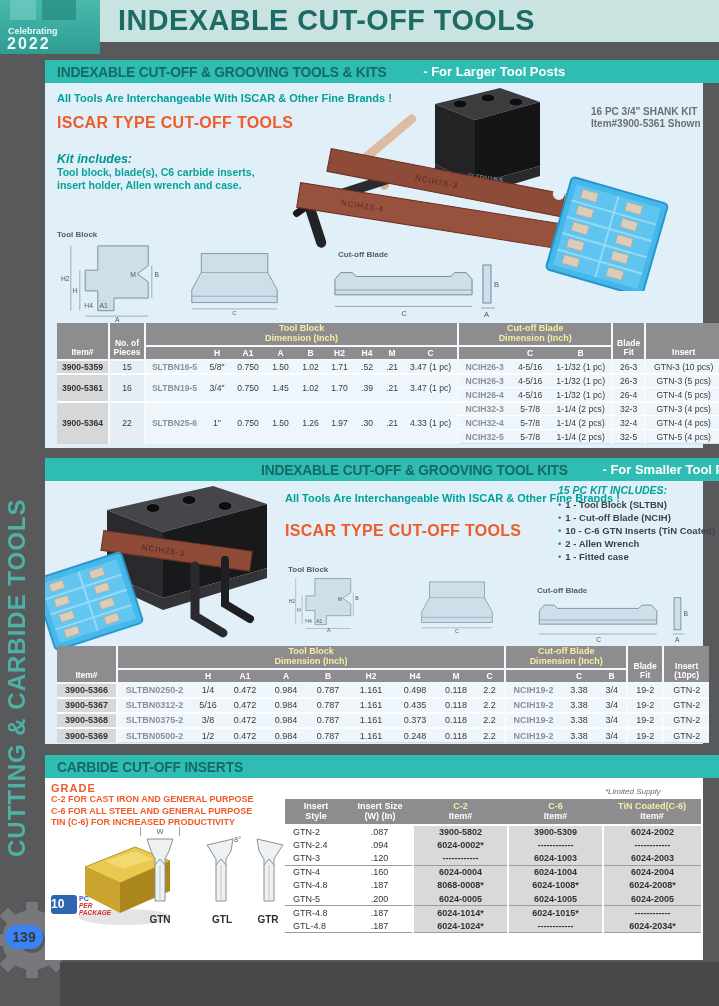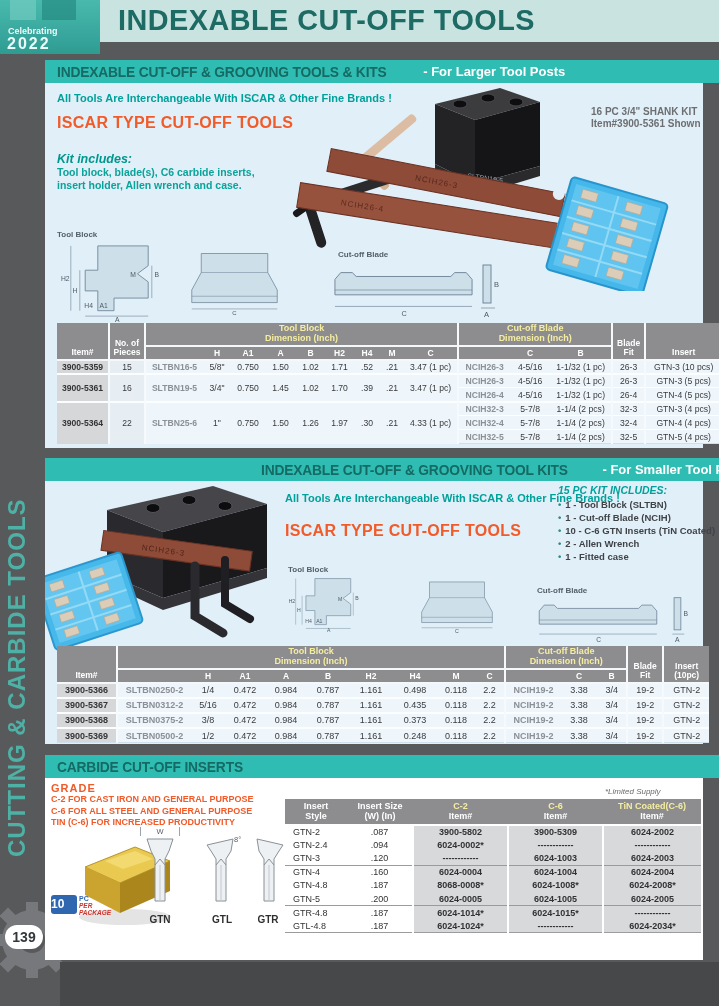--- a/index.html
+++ b/index.html
@@ -15,21 +15,21 @@
   .cb-deco1 { position:absolute; left:10px; top:-6px; width:26px; height:26px; background:#7dd2c9; opacity:.55; }
   .cb-deco2 { position:absolute; left:42px; top:-10px; width:34px; height:30px; background:#1f847b; opacity:.6; }
   .cb-celebrating { position:absolute; left:8px; top:26px; font-size:9px; color:#eafaf8; font-weight:bold; }
   .cb-year { position:absolute; left:7px; top:35px; font-size:16px; font-weight:bold; color:#eafaf8; letter-spacing:2px; }
 
   
   .side-text { position:absolute; left:3px; top:418px; height:520px; width:36px;
                writing-mode:vertical-rl; transform:rotate(180deg); text-align:center;
                font-size:24px; font-weight:bold; color:#4db6ab; letter-spacing:1px; opacity:.95; white-space:nowrap; }
   .gear-svg { position:absolute; left:-14px; top:878px; }
-  .page-badge { position:absolute; left:5px; top:925px; width:38px; height:24px; background:#ffffff;
+  .page-badge { position:absolute; left:5px; top:925px; width:38px; height:24px; background:#3b82f6;
                 border-radius:12px; color:#33383b; font-weight:bold; font-size:14px;
                 text-align:center; line-height:24px; }
   .bottom-band { position:absolute; left:60px; top:962px; width:659px; height:44px; background:#47484a; }
 
   
   .section { position:absolute; left:45px; width:658px; }
   .sec-banner { position:absolute; left:0; top:0; width:714px; height:23px; background:#2fbdb3;
                 display:flex; align-items:center; white-space:nowrap; overflow:hidden; }
   .banner-main { font-size:15px; font-weight:bold; color:#156a63; letter-spacing:-.2px;
                  transform:scaleX(.92); transform-origin:left; display:inline-block; }

